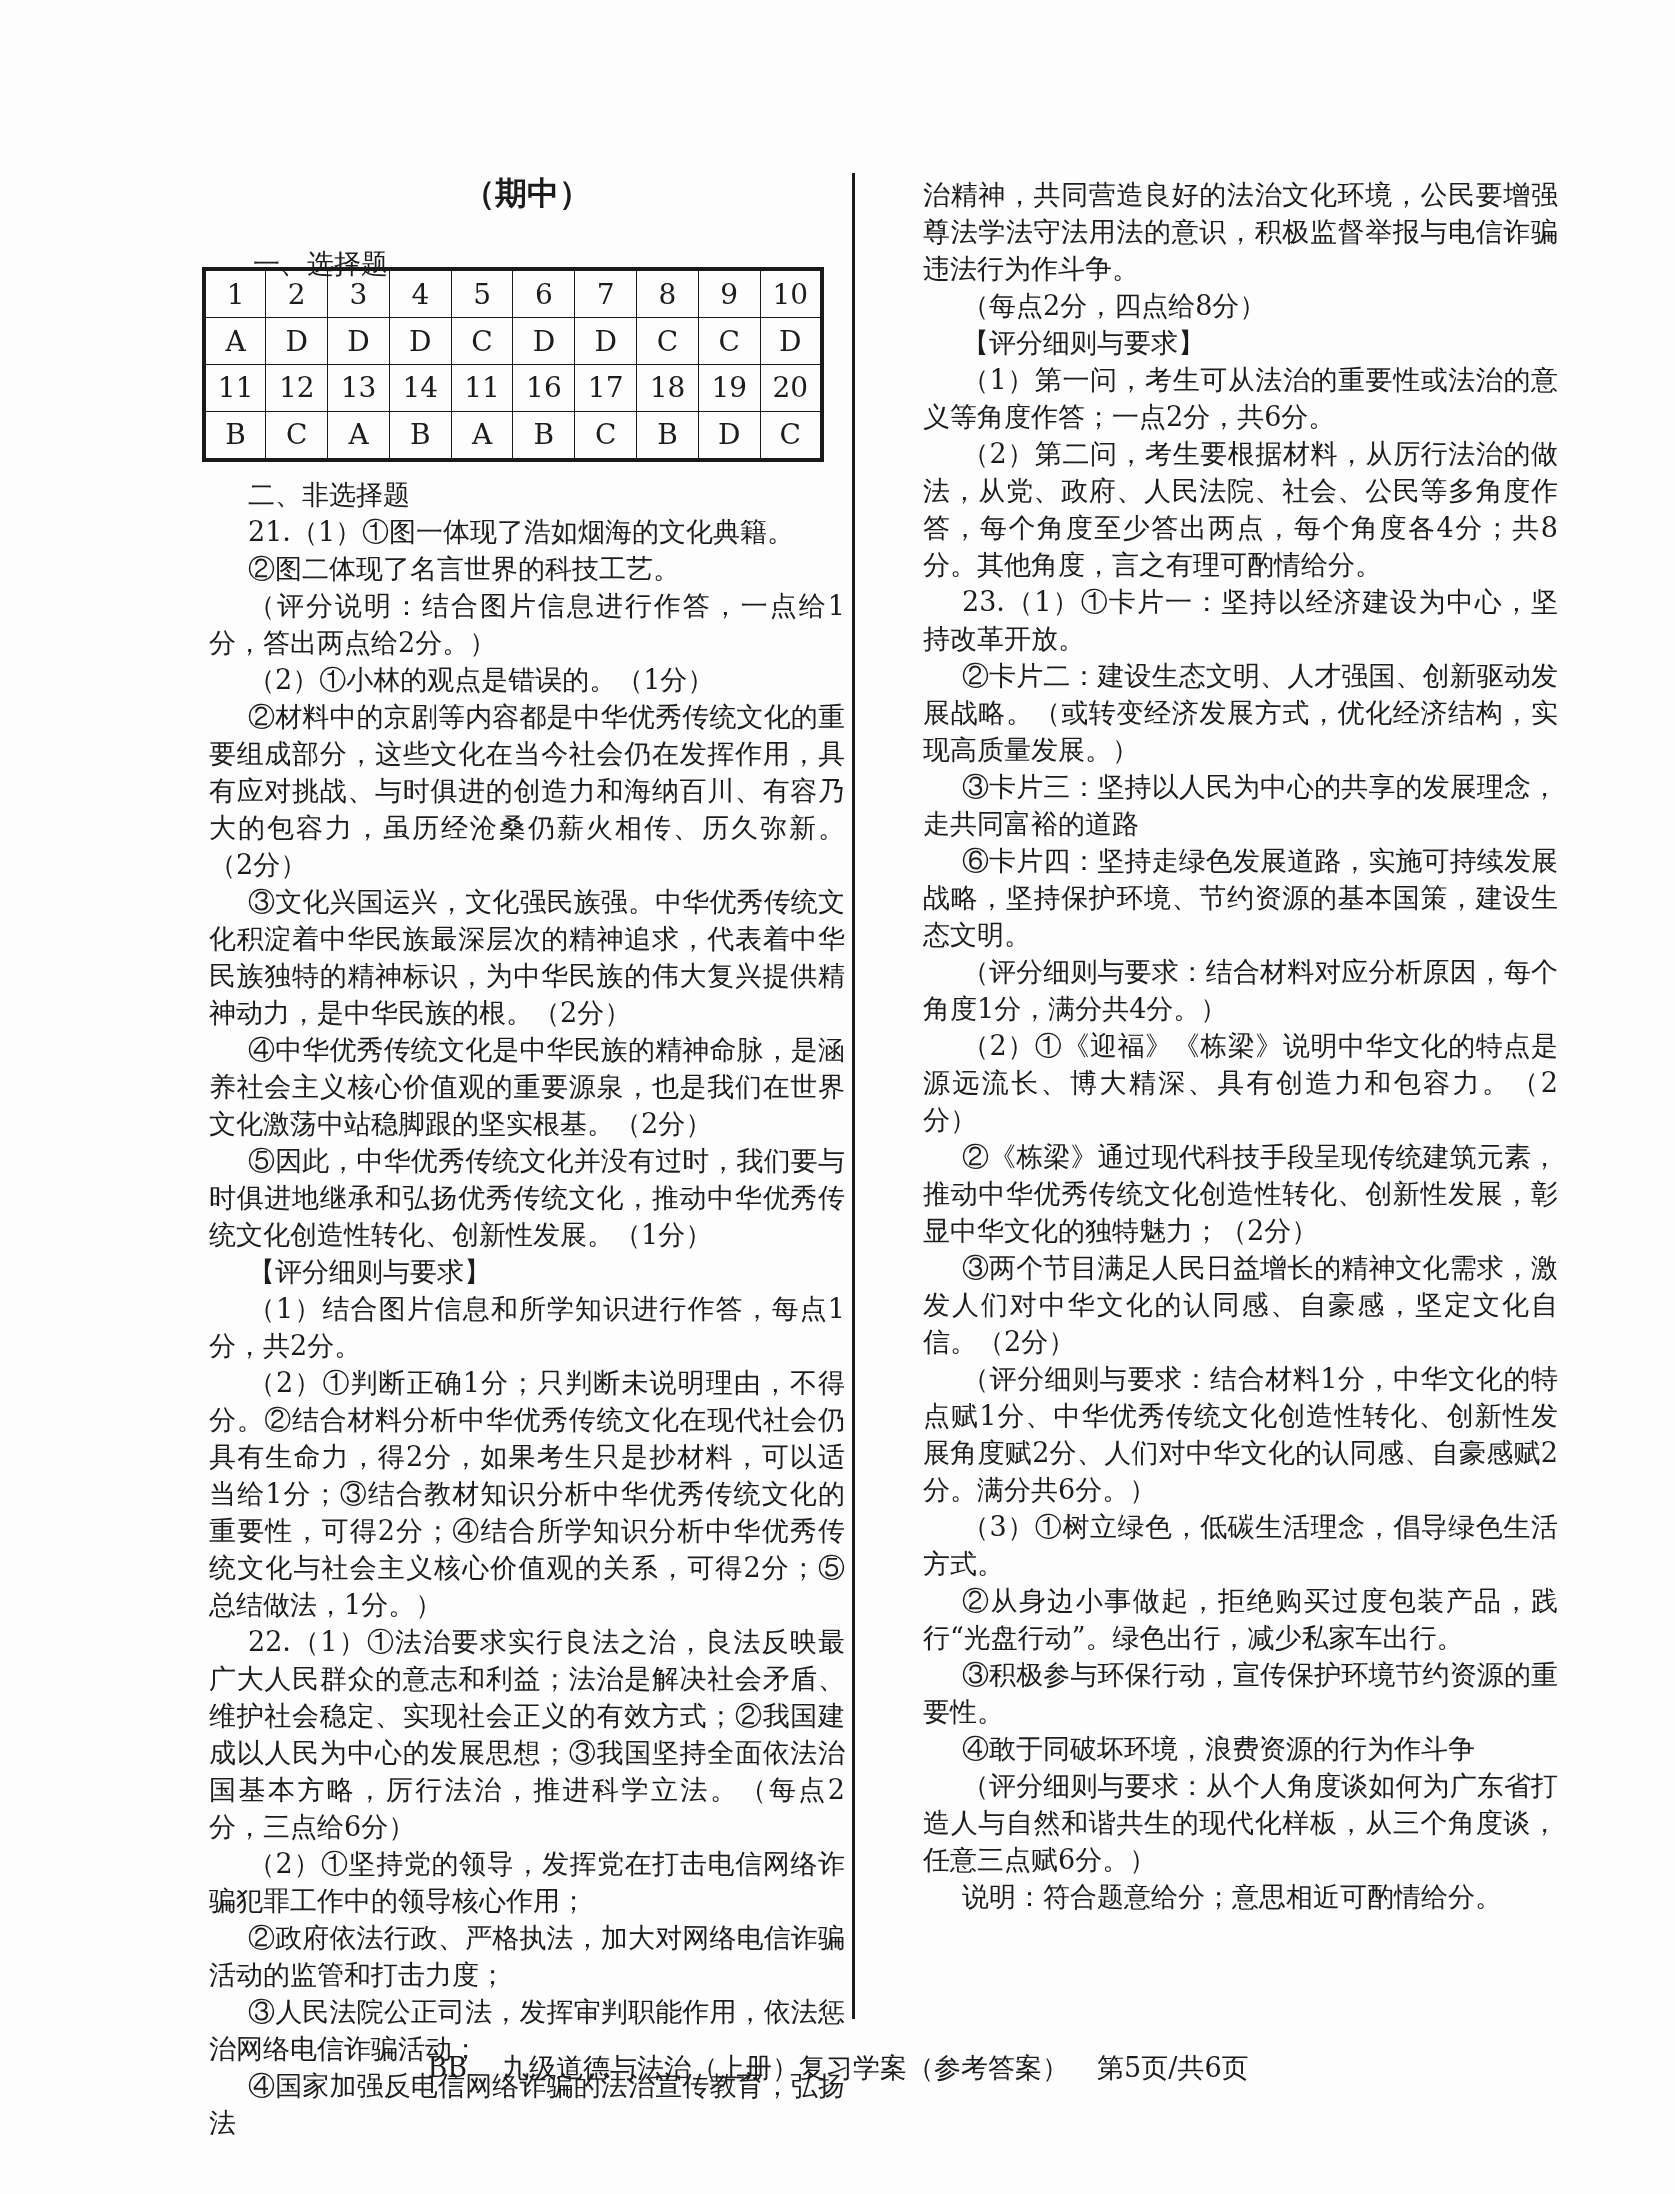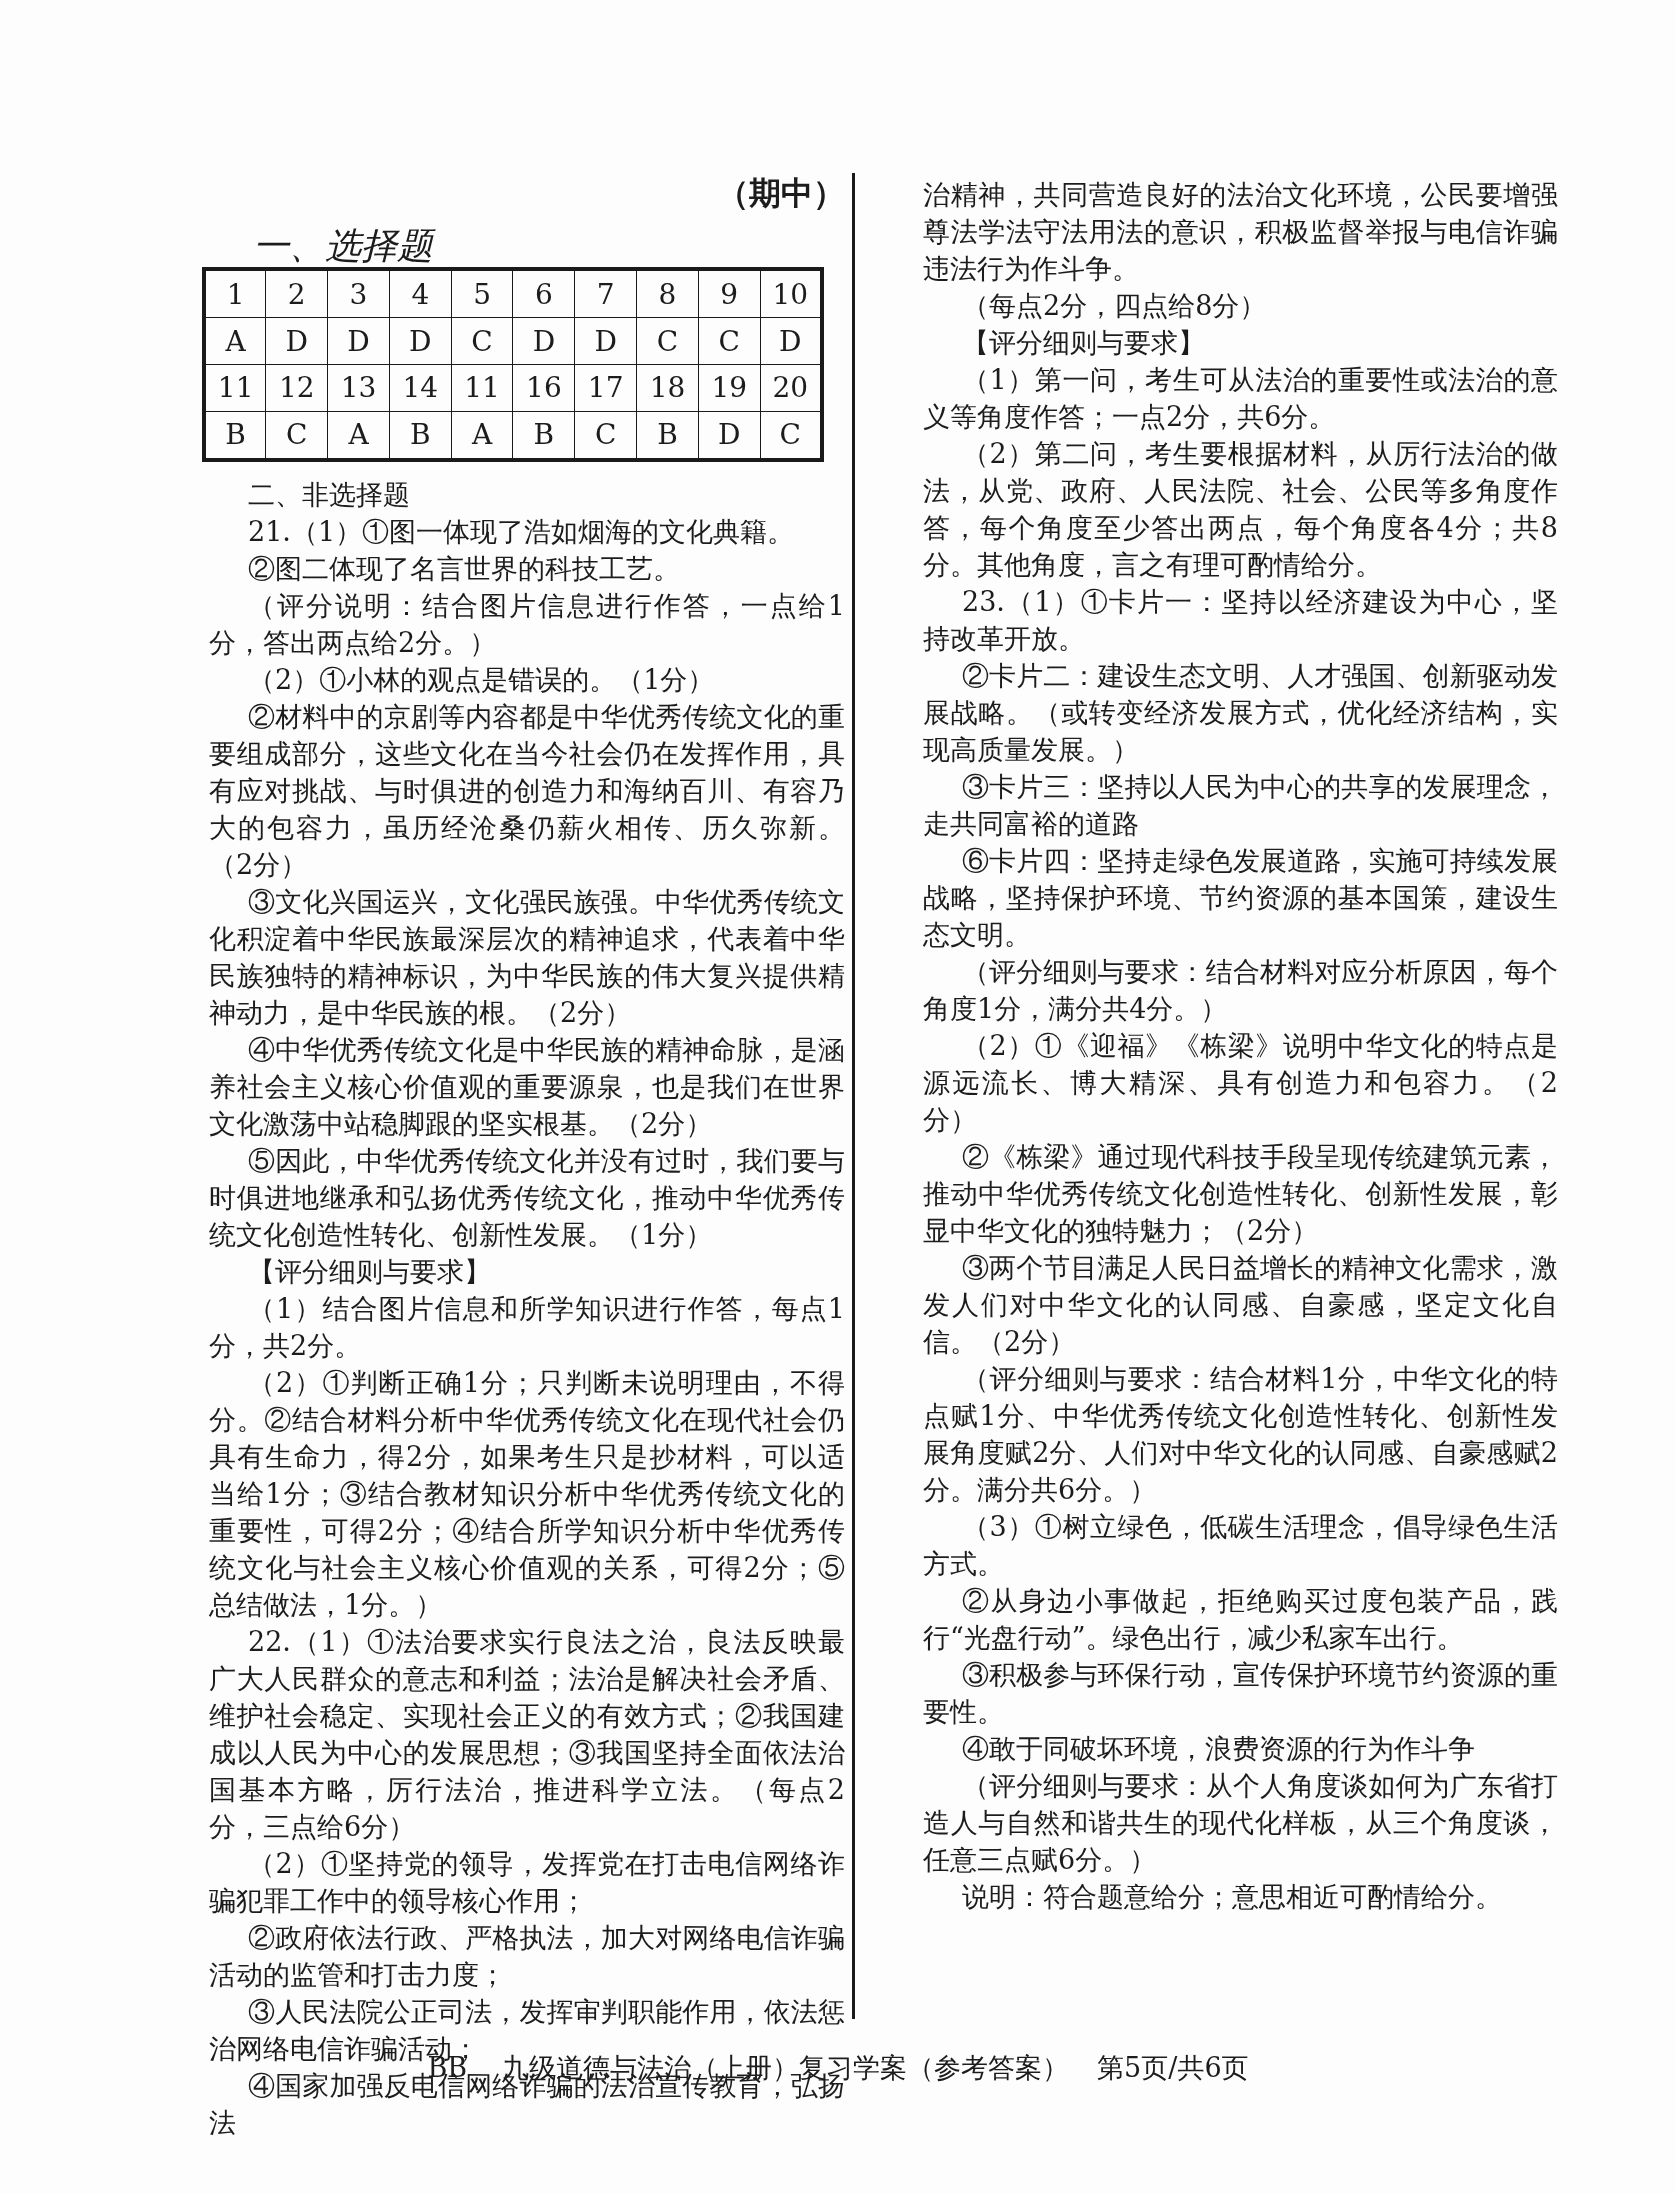--- a/index.html
+++ b/index.html
@@ -6,27 +6,27 @@
   .page {
     position:relative;
     width:1676px; height:2194px;
     background:#fdfdfd;
     color:#1c1c1c;
     font-family:"DejaVu Serif","Liberation Serif",serif;
     overflow:hidden;
   }
   .exam-title {
     position:absolute; left:209px; top:172px; width:636px;
-    text-align:right;
+    text-align:center;
     font-size:32px; line-height:42px; font-weight:bold;
     font-family:"DejaVu Sans","Liberation Sans",sans-serif;
   }
   .heading-choice {
-    position:absolute; left:253px; top:229px;
-    font-size:36px; line-height:33px;font-style:italic;
+    position:absolute; left:253px; top:247px;
+    font-size:27px; line-height:33px;
   }
   table.answer-table {
     position:absolute; left:202px; top:267px;
     width:622px; height:195px;
     border-collapse:collapse; table-layout:fixed;
     border:4.5px solid #1a1a1a;
   }
   table.answer-table td {
     border:1.9px solid #1a1a1a;
     text-align:center; vertical-align:middle;

